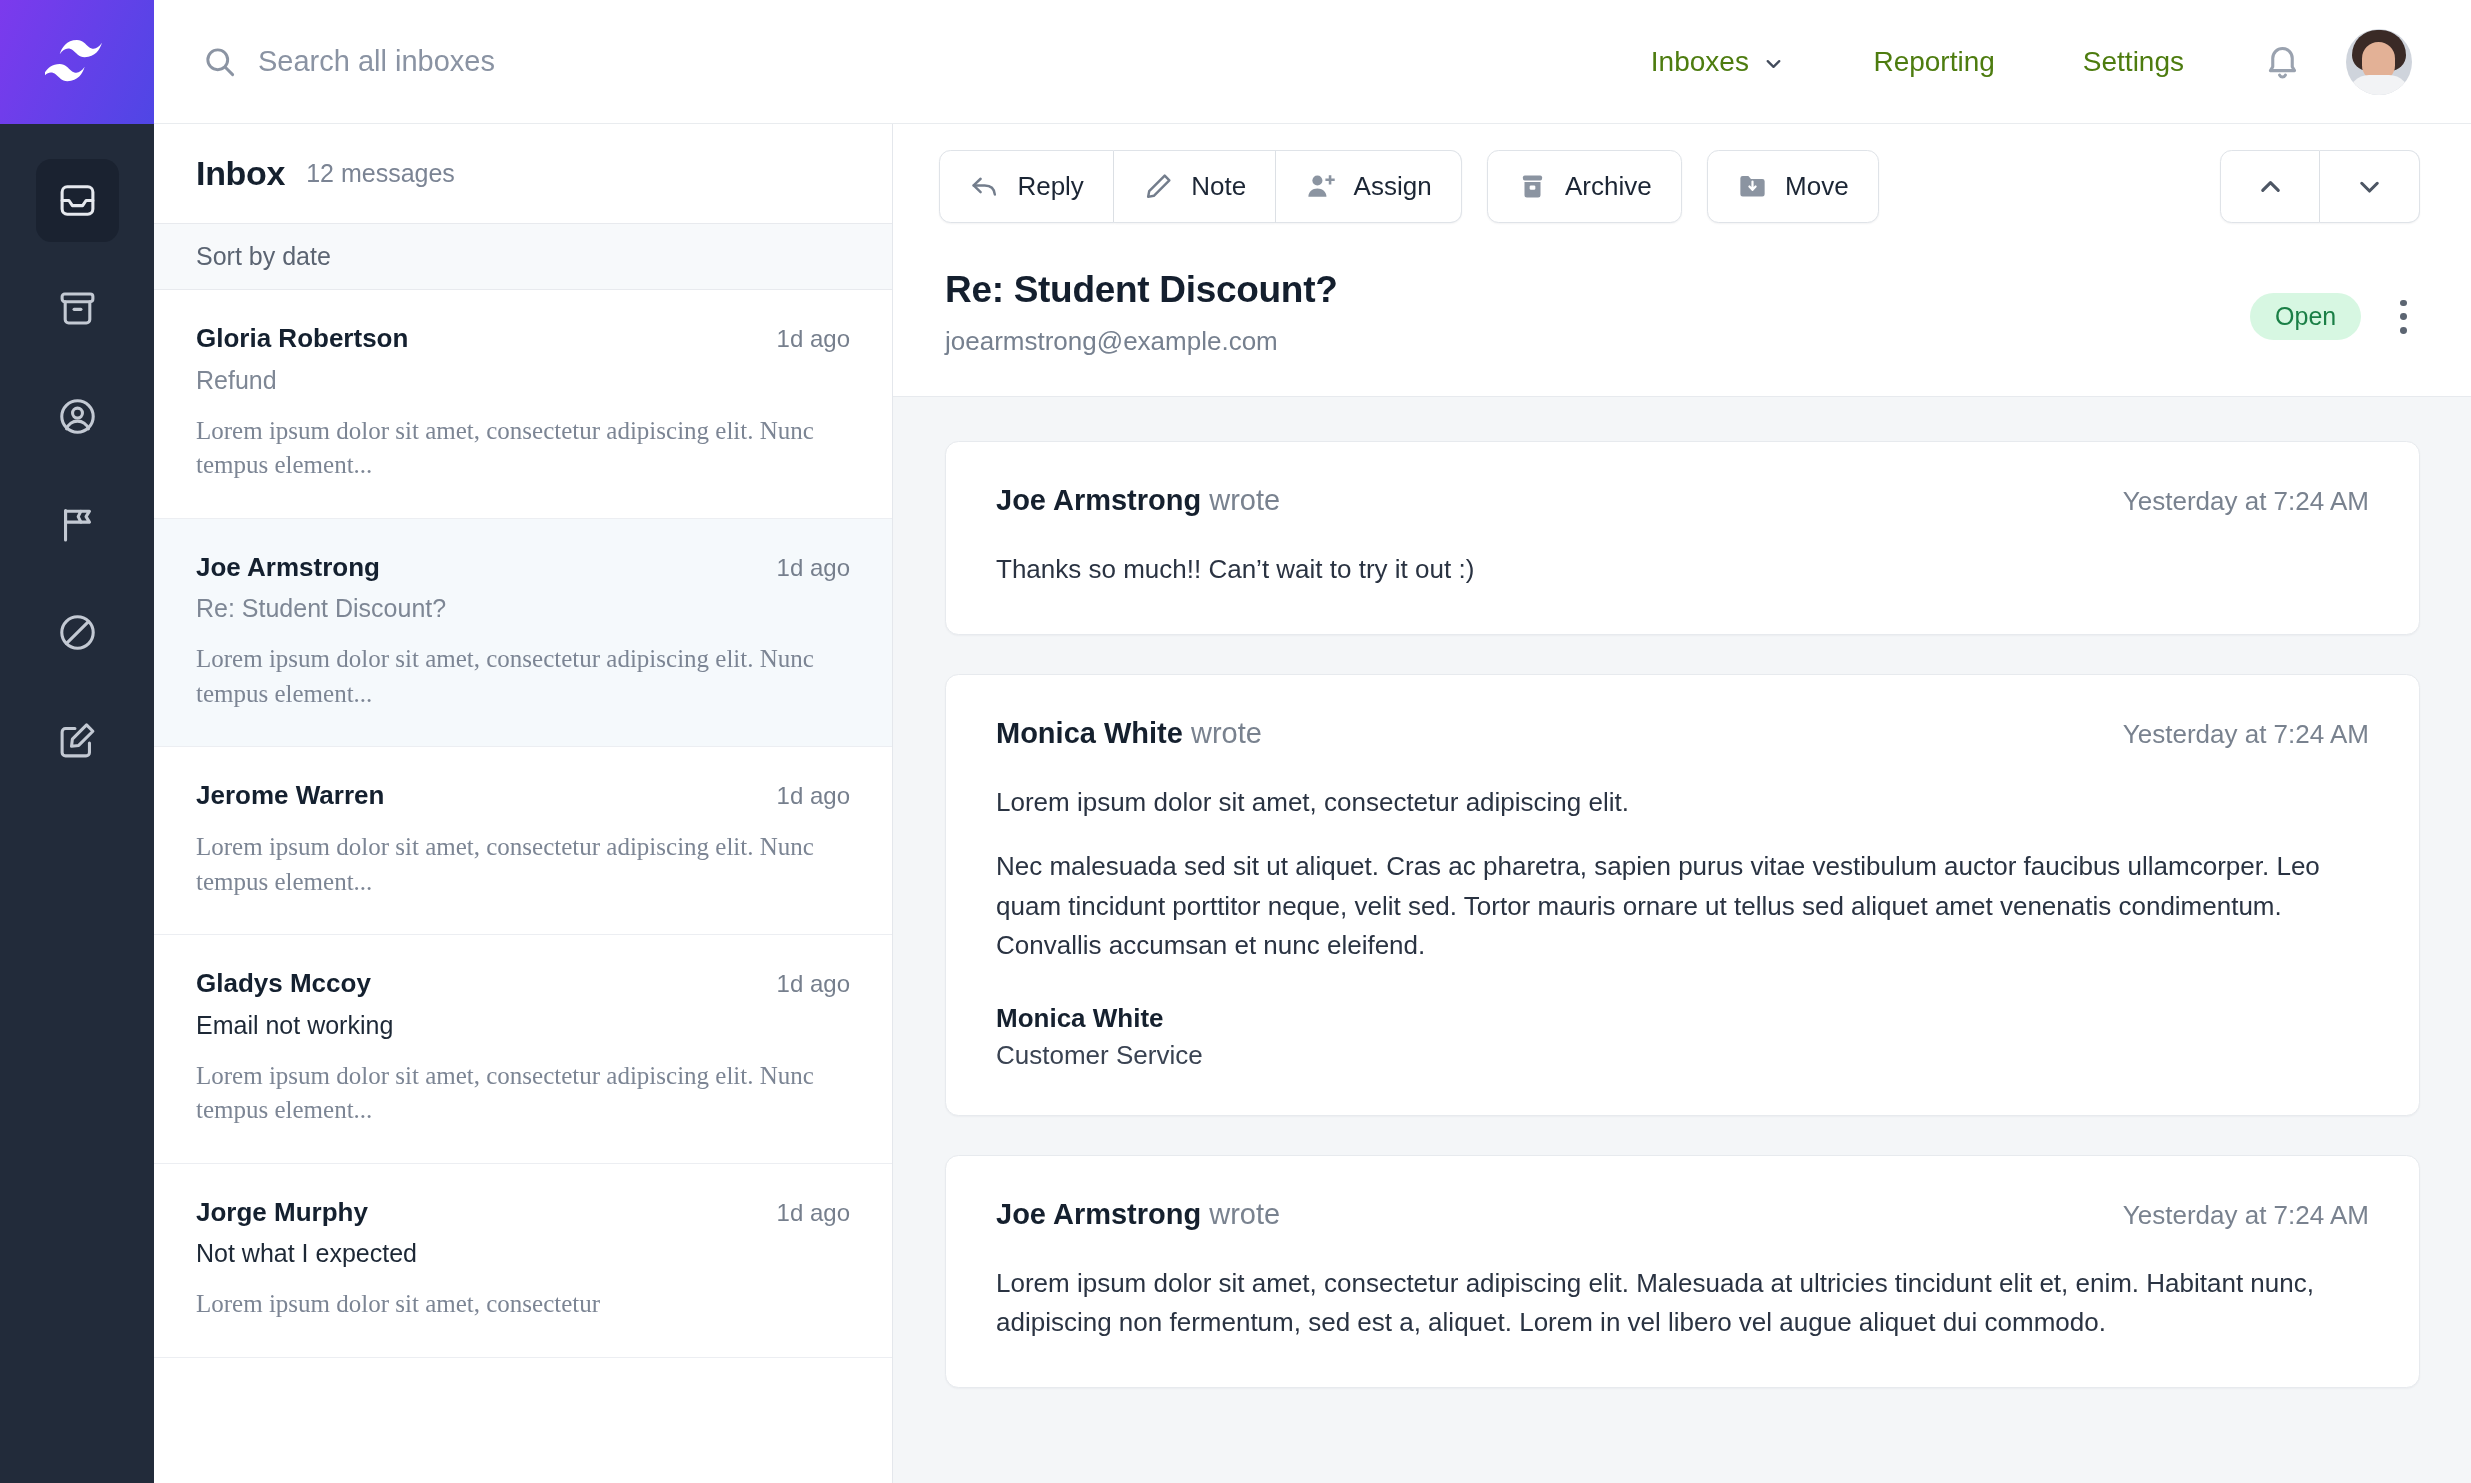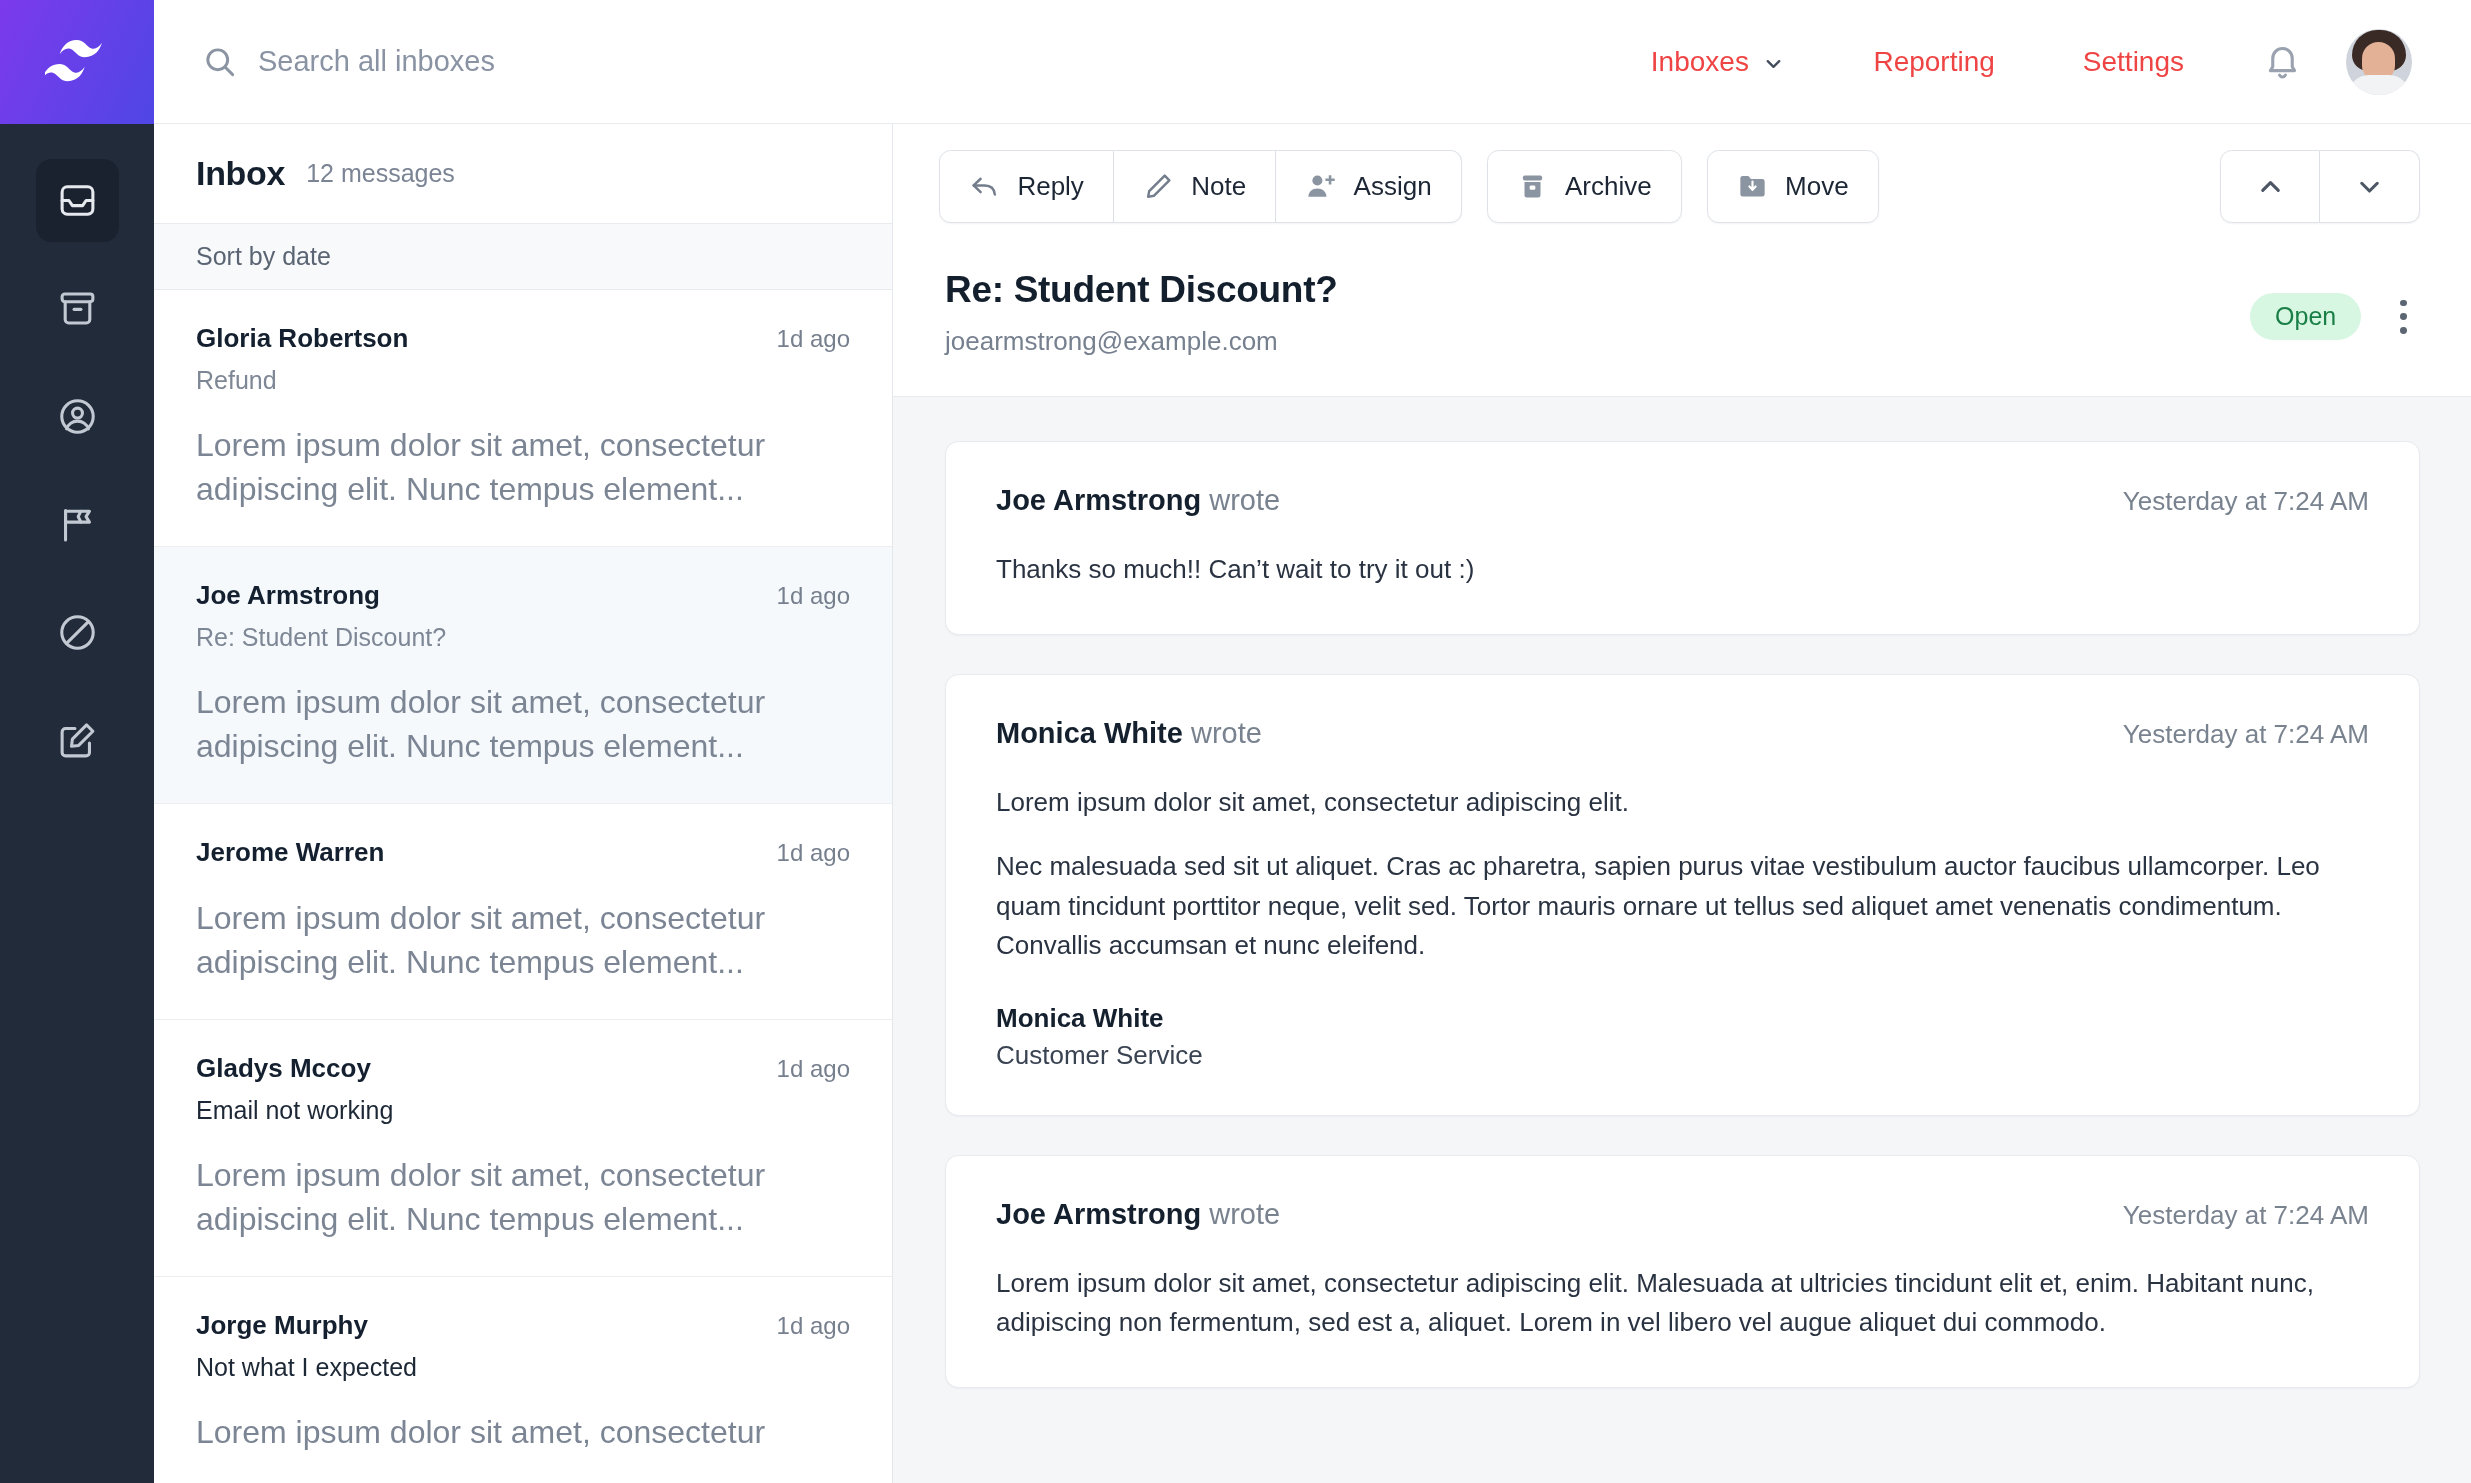--- a/index.html
+++ b/index.html
@@ -46,21 +46,21 @@
   .search { display: flex; align-items: center; gap: 21px; flex: 1; }
   .search svg { width: 35px; height: 35px; display: block; flex: 0 0 35px; }
   .search input {
     border: none; outline: none; background: transparent;
     font-family: "Liberation Sans", sans-serif;
     font-size: 29px; color: #3c4257; width: 579px;
   }
   .search input::placeholder { color: #8a93a3; }
   .topnav { display: flex; align-items: center; gap: 0; }
   .topnav-link {
-    font-size: 28px; color: #ef4444; font-weight: 400;
+    font-size: 28px; color: #4d7c0f; font-weight: 400;
     padding: 0 44px; display: flex; align-items: center; gap: 13.5px;
     cursor: pointer; white-space: nowrap;
   }
   .chev-sm { width: 23px; height: 23px; display: block; }
   .bell { margin-left: 35px; margin-right: 44px; cursor: pointer; display:block; }
   .bell svg { width: 39px; height: 39px; display: block; }
   .avatar {
     width: 66px; height: 66px; border-radius: 50%;
     overflow: hidden; cursor: pointer; flex: 0 0 66px;
     background: #cfd4dc; position: relative;
@@ -101,21 +101,21 @@
     padding: 33px 42px 35px 42px;
     border-bottom: 1px solid #eceef2;
     cursor: pointer;
   }
   .row.selected { background: #f5f9fc; }
   .row-top { display: flex; align-items: baseline; justify-content: space-between; }
   .row-name { font-size: 26px; font-weight: 700; color: #14202f; }
   .row-time { font-size: 24px; color: #767f8d; white-space: nowrap; }
   .row-subject { font-size: 25px; margin-top: 11.6px; color: #1d2836; }
   .row-subject.read { color: #7e8795; }
-  .row-snippet { font-size: 32px; color: #7c8594; line-height: 1.38; margin-top: 28px; }
+  .row-snippet { font-size: 25px; color: #7c8594; line-height: 1.38; margin-top: 19px; font-family: Liberation Serif, serif; }
 
   
   .conv { flex: 1; display: flex; flex-direction: column; min-width: 0; background: #ffffff; }
   .toolbar {
     height: 124px; flex: 0 0 124px;
     display: flex; align-items: center; gap: 25px;
     padding: 0 52px 0 46px;
     background: #ffffff;
   }
   .btn-group { display: flex; }

